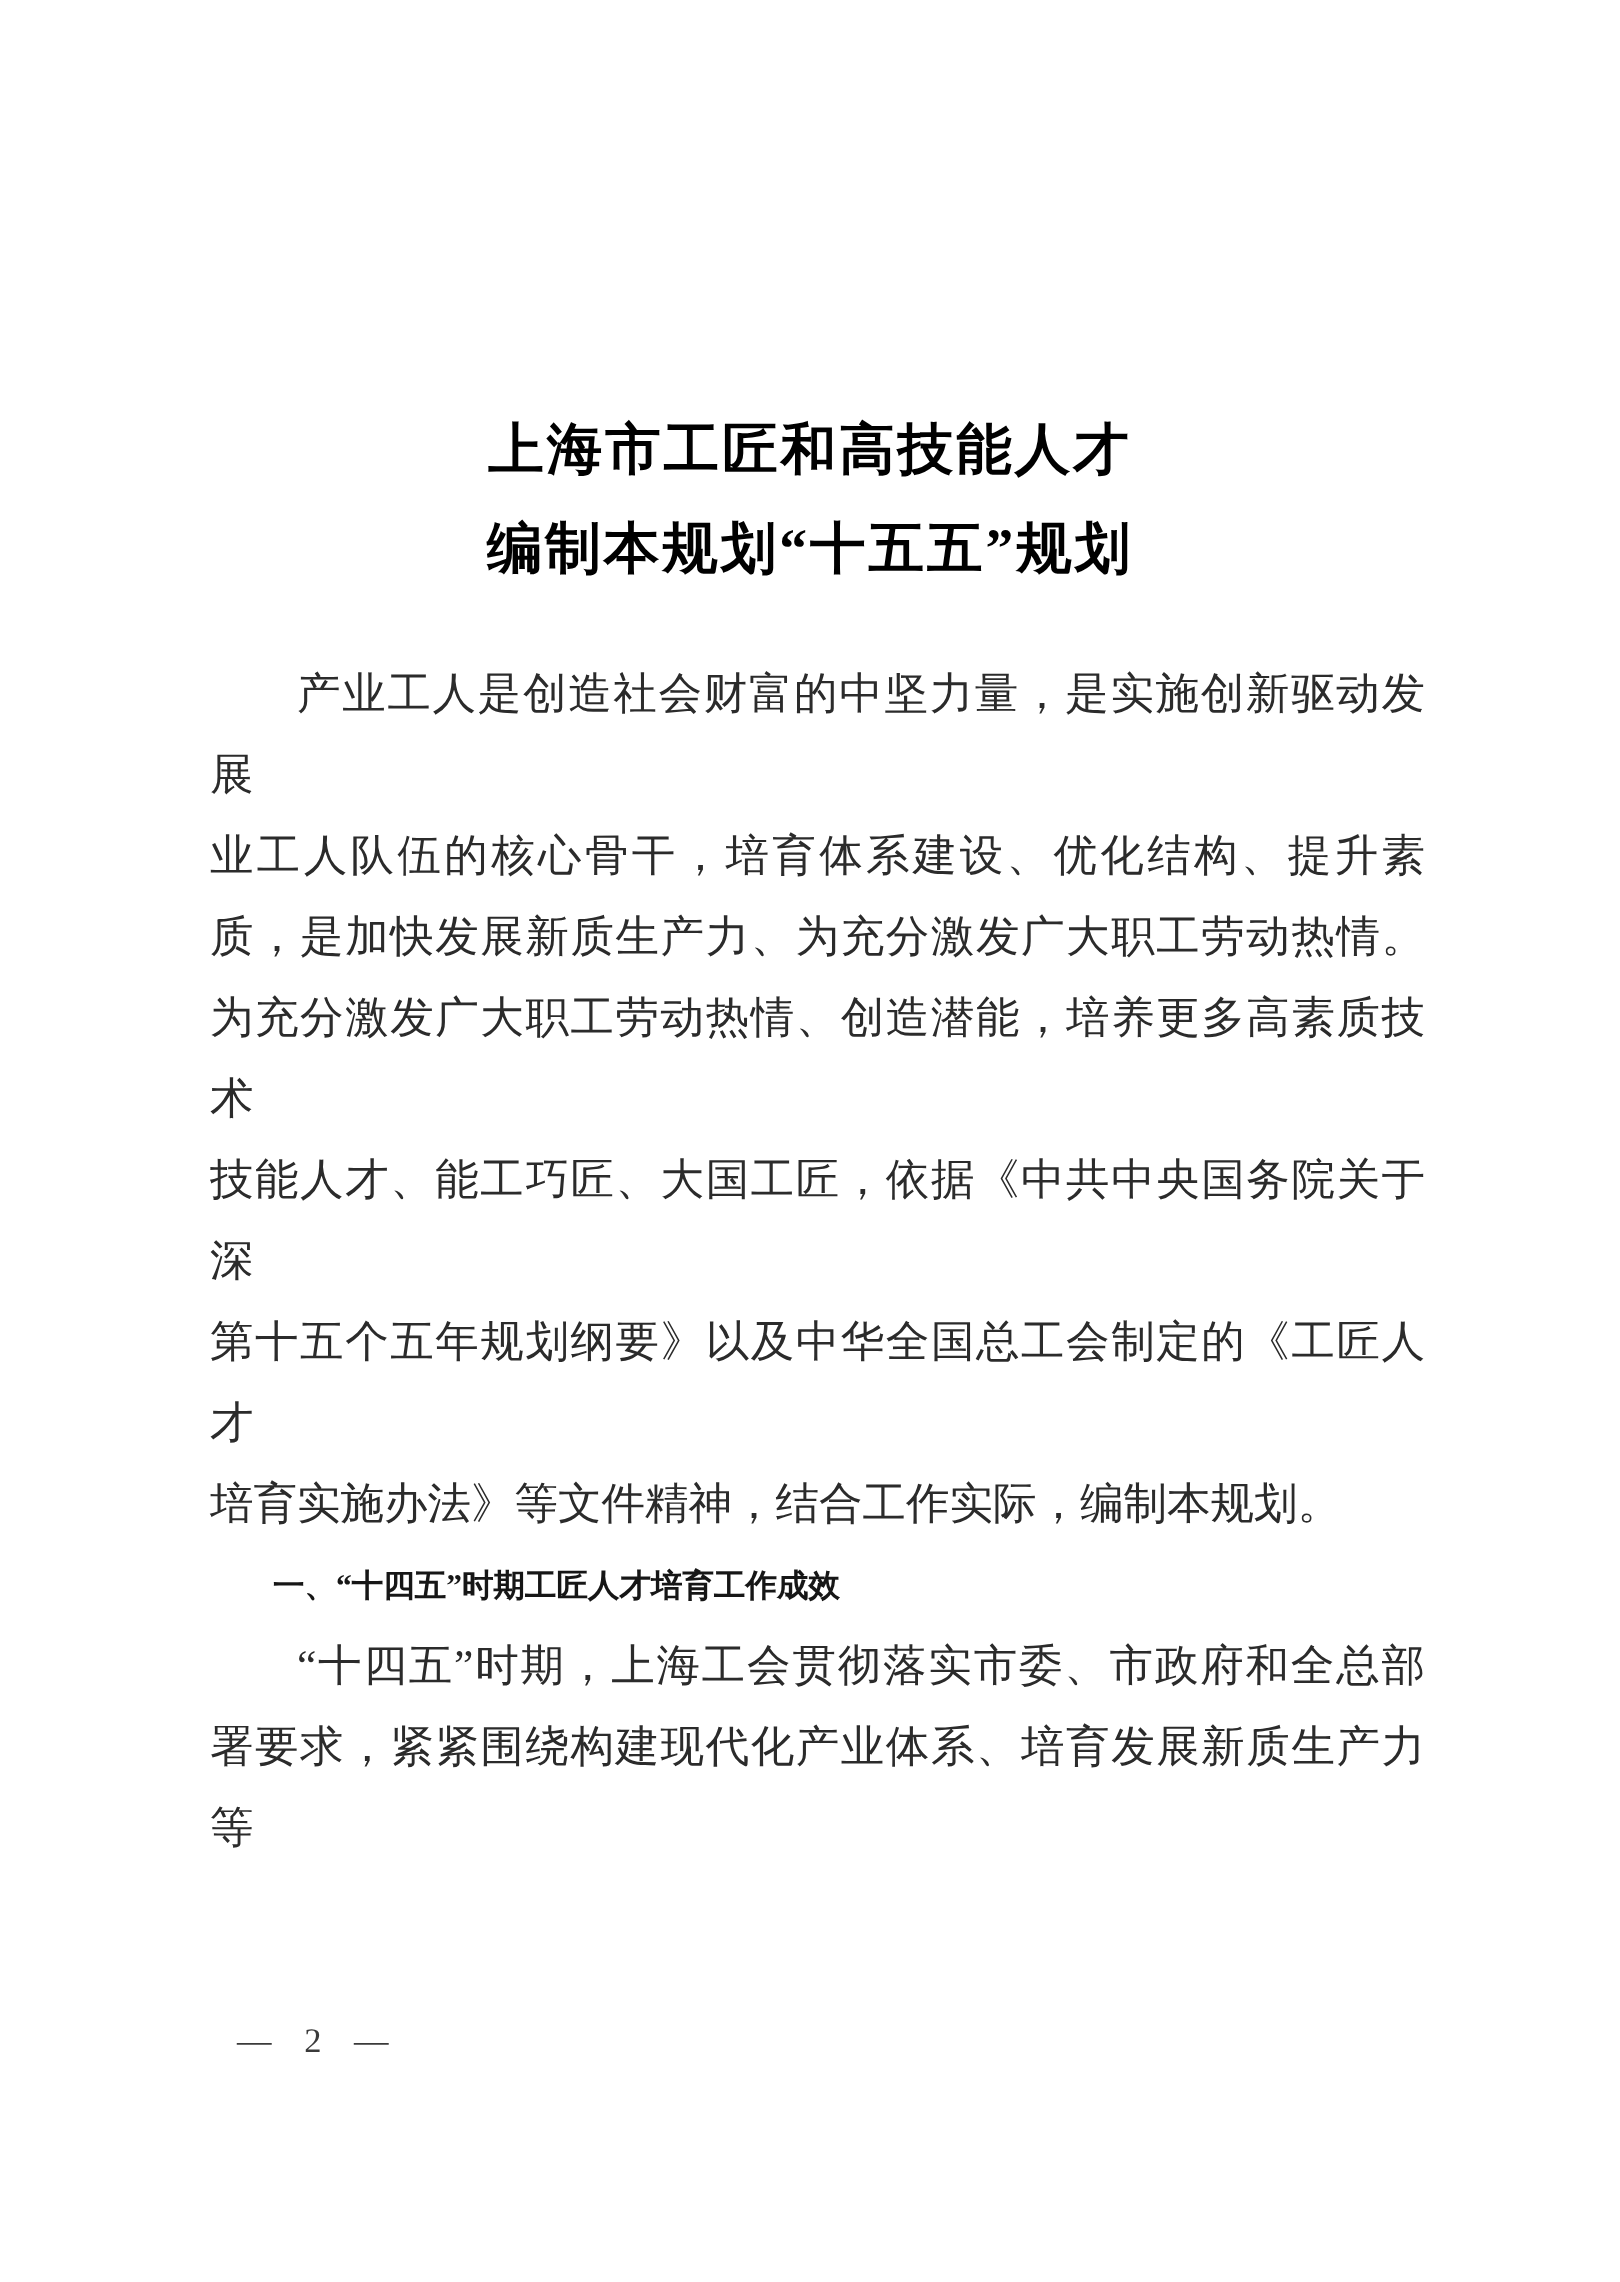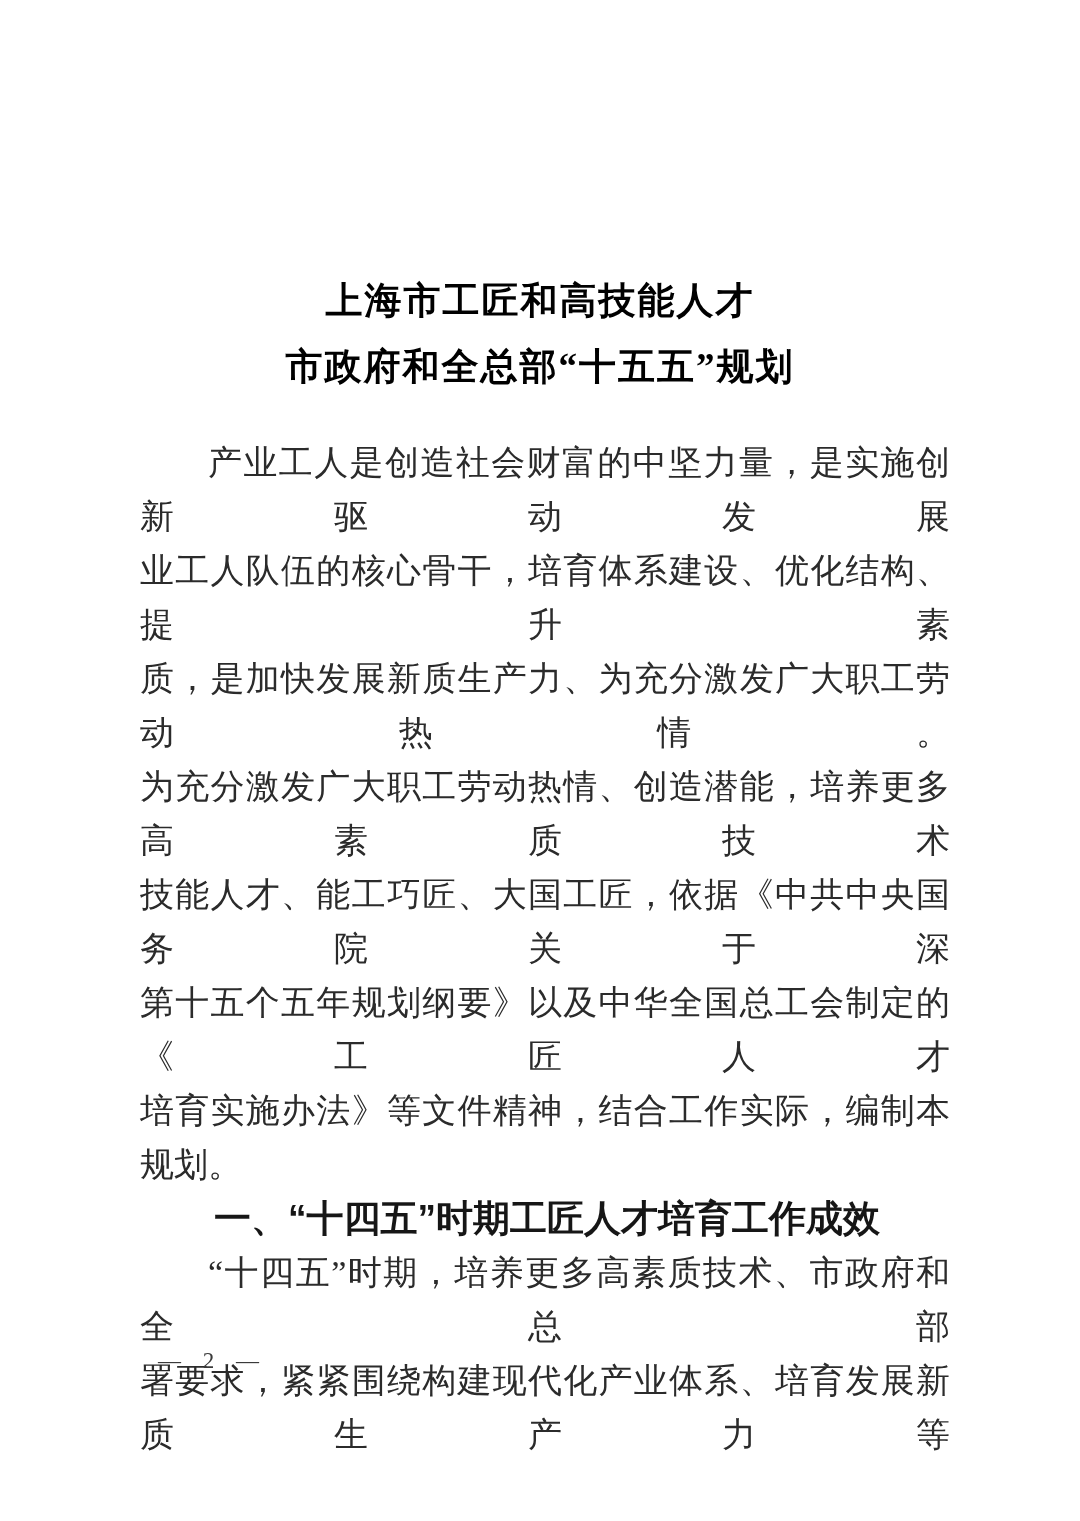--- a/index.html
+++ b/index.html
@@ -26,33 +26,33 @@
     line-height: 66px;
     letter-spacing: 2px;
     color: var(--title-color, #000000);
     white-space: nowrap;
   }
   .content {
     margin: 36px 130px 0 140px; 
   }
   .block { margin: 0; }
   .line {
-    font-size: 34px;
+    font-size: 29px;
     line-height: 54px;
     color: var(--text-color, #2b2b2b);
     text-align: justify;
     text-align-last: left;
     text-justify: inter-character;
   }
   .line.fill { text-align-last: justify; }
   .line.indent { text-indent: 2em; }
   .heading .line {
-    font-family: Liberation Sans, sans-serif;
+    font-family: Liberation Serif, serif;
     font-weight: bold;
-    font-size: 37px;
+    font-size: 21px;
     color: #0c0c0c;
     text-align-last: left;
   }
   .seg.bold { font-weight: bold; color: #161616; }
   .footer-pagenum {
     position: absolute;
     left: 158px;
     top: 1348px;
     font-size: 23px;
     letter-spacing: 8px;
@@ -60,38 +60,38 @@
     font-family: "Liberation Serif", serif;
   }
 </style>
 </head>
 <body>
 
 <div class="page">
 
   <div class="title-block">
     <div class="title-line">上海市工匠和高技能人才</div>
-    <div class="title-line">市政府和全总部“十五五”规划</div>
+    <div class="title-line">编制本规划“十五五”规划</div>
   </div>
 
   <div class="content">
       <div class="block paragraph">
         <div class="line indent fill"><span class="seg">产业工人是创造社会财富的中坚力量，是实施创新驱动发展</span></div>
         <div class="line fill"><span class="seg">业工人队伍的核心骨干，培育体系建设、优化结构、提升素</span></div>
         <div class="line fill"><span class="seg">质，是加快发展新质生产力、为充分激发广大职工劳动热情。</span></div>
         <div class="line fill"><span class="seg">为充分激发广大职工劳动热情、创造潜能，培养更多高素质技术</span></div>
         <div class="line fill"><span class="seg">技能人才、能工巧匠、大国工匠，依据《中共中央国务院关于深</span></div>
         <div class="line fill"><span class="seg">第十五个五年规划纲要》以及中华全国总工会制定的《工匠人才</span></div>
         <div class="line"><span class="seg">培育实施办法》等文件精神，结合工作实际，编制本规划。</span></div>
       </div>
       <div class="block heading">
         <div class="line indent"><span class="seg bold">一、“十四五”时期工匠人才培育工作成效</span></div>
       </div>
       <div class="block paragraph">
-        <div class="line indent fill"><span class="seg">“十四五”时期，培养更多高素质技术、市政府和全总部</span></div>
+        <div class="line indent fill"><span class="seg">“十四五”时期，上海工会贯彻落实市委、市政府和全总部</span></div>
         <div class="line fill"><span class="seg">署要求，紧紧围绕构建现代化产业体系、培育发展新质生产力等</span></div>
         <div class="line fill"></div>
       </div>
     </div>
 
   <div class="footer-pagenum">— 2 —</div>
 
 </div>
 
 </body></html>

